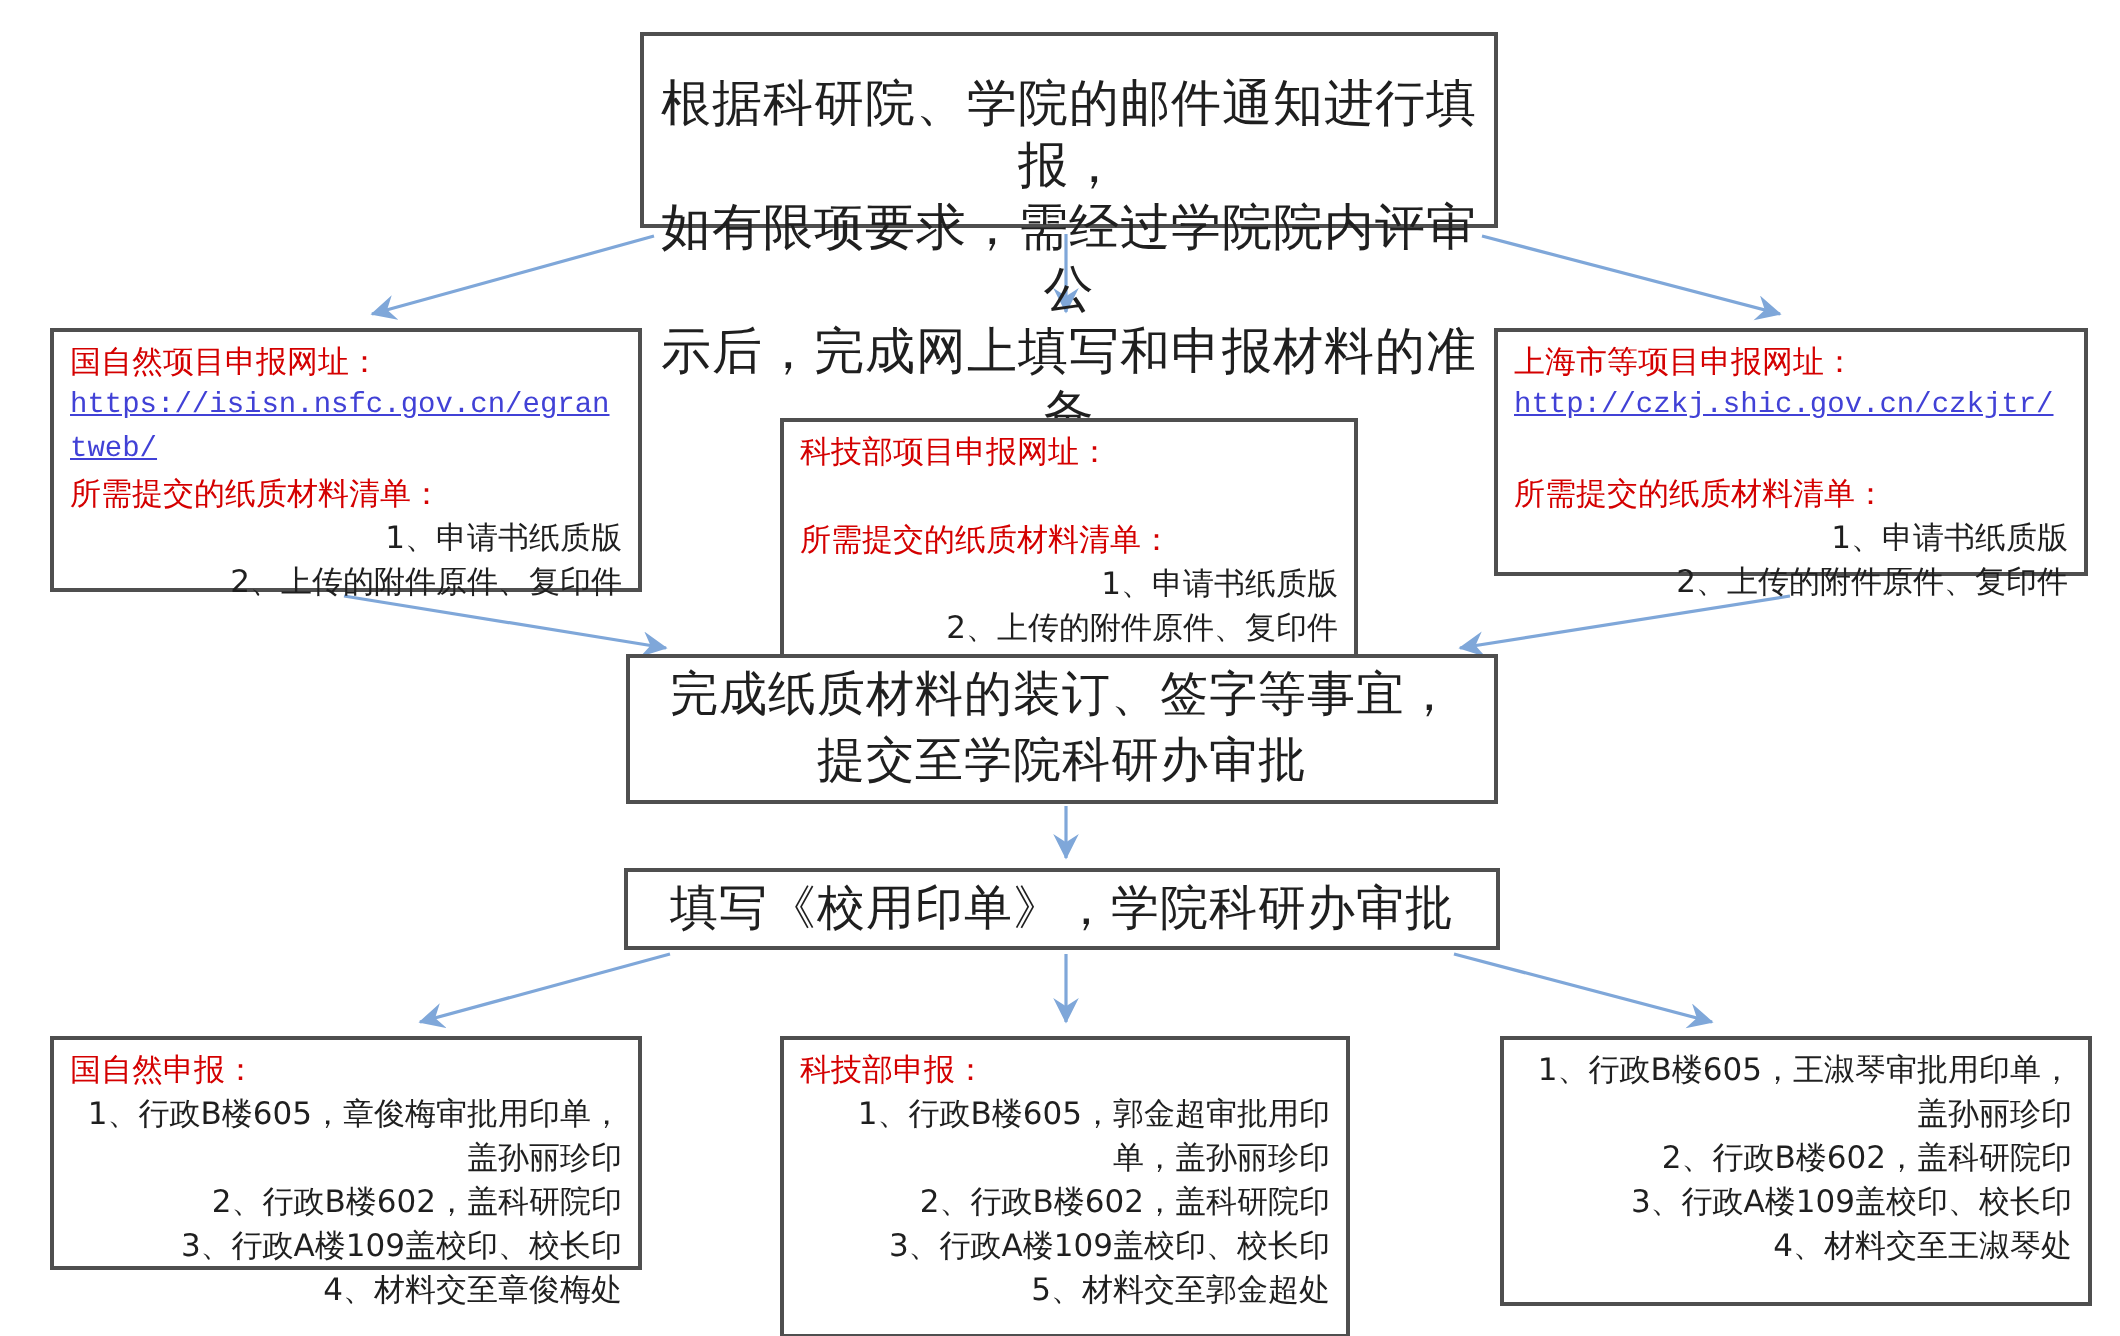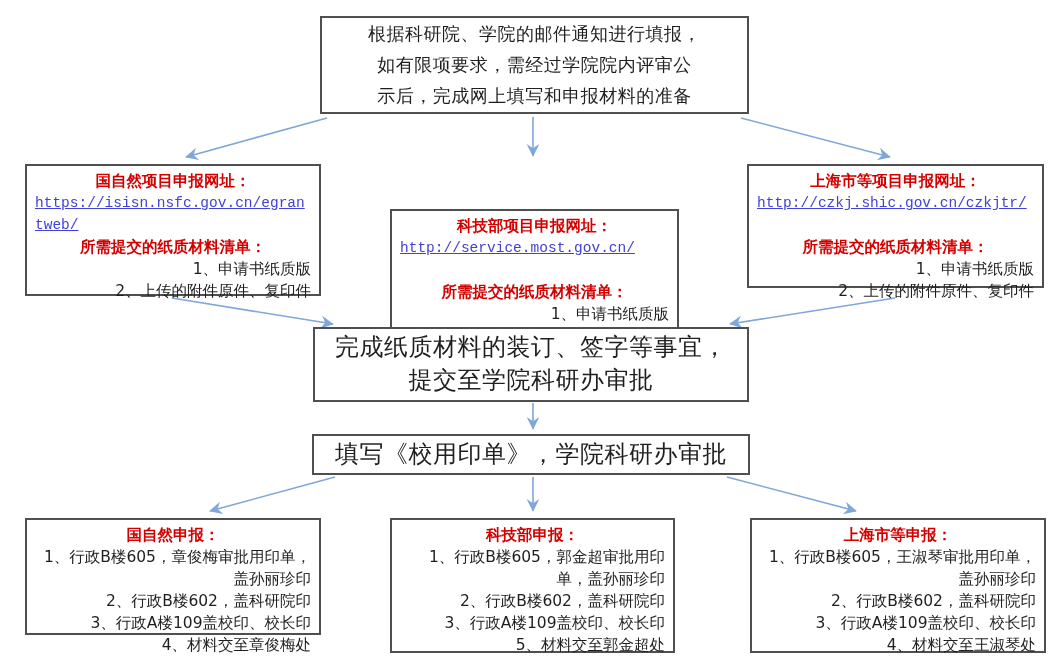--- a/index.html
+++ b/index.html
@@ -15,35 +15,35 @@
   .arrows line{stroke:var(--arrow); stroke-width:1.6px;}
   .box{
     position:absolute; border:2px solid var(--border); background:#fff;
     box-sizing:border-box;
   }
   .serifbox{
     font-family:"DejaVu Serif", serif; text-align:center;
     white-space:pre-line; letter-spacing:0.5px;
   }
   .top-box{left:320px; top:16px; width:429px; height:98px;
-    font-size:18px; line-height:31px; padding-top:0;}
+    font-size:25px; line-height:31px; padding-top:18px;}
   .mid-box{left:313px; top:327px; width:436px; height:75px;
     font-size:24px; line-height:33px; padding-top:2px;}
   .seal-box{left:312px; top:434px; width:438px; height:41px;
     font-size:24px; line-height:36px;}
   .small-box{
     font-size:15.5px; line-height:22px; padding:4px 8px 0 8px;
   }
   .portal-left   {left:25px;  top:164px; width:296px; height:132px;}
   .portal-center {left:390px; top:164px; width:289px; height:132px;margin-top:45px;}
   .portal-right  {left:747px; top:164px; width:297px; height:124px;}
   .appr-left     {left:25px;  top:518px; width:296px; height:117px;}
-  .appr-center   {left:390px; top:518px; width:285px; height:135px;}
+  .appr-center   {left:390px; top:518px; width:285px; height:151px;}
   .appr-right    {left:750px; top:518px; width:296px; height:135px;}
-  .red-title{color:var(--red); font-weight:bold;text-align:center;}
+  .red-title{color:var(--red); font-weight:normal;}
   .link{
     display:block; color:var(--link); text-decoration:underline;
     font-family:Liberation Mono, monospace; font-size:14.5px;
     line-height:22px; word-break:break-all; cursor:pointer;
   }
   .gap{height:22px;}
   .item{white-space:normal;text-align:right;}
 </style>
 </head>
 <body>
@@ -75,21 +75,20 @@
   <div class="box small-box portal-left">
     <div class="red-title">国自然项目申报网址：</div>
     <a class="link">https://isisn.nsfc.gov.cn/egrantweb/</a>
     <div class="red-title">所需提交的纸质材料清单：</div>
     <div class="item">1、申请书纸质版</div>
     <div class="item">2、上传的附件原件、复印件</div>
   </div>
 
   <div class="box small-box portal-center">
     <div class="red-title">科技部项目申报网址：</div>
-    <a class="link">http://service.most.gov.cn/</a>
     <div class="gap"></div>
     <div class="red-title">所需提交的纸质材料清单：</div>
     <div class="item">1、申请书纸质版</div>
     <div class="item">2、上传的附件原件、复印件</div>
   </div>
 
   <div class="box small-box portal-right">
     <div class="red-title">上海市等项目申报网址：</div>
     <a class="link">http://czkj.shic.gov.cn/czkjtr/</a>
     <div class="gap"></div>
@@ -113,20 +112,19 @@
 
   <div class="box small-box appr-center">
     <div class="red-title">科技部申报：</div>
     <div class="item">1、行政B楼605，郭金超审批用印单，盖孙丽珍印</div>
     <div class="item">2、行政B楼602，盖科研院印</div>
     <div class="item">3、行政A楼109盖校印、校长印</div>
     <div class="item">5、材料交至郭金超处</div>
   </div>
 
   <div class="box small-box appr-right">
-    <div class="red-title">上海市等申报：</div>
     <div class="item">1、行政B楼605，王淑琴审批用印单，盖孙丽珍印</div>
     <div class="item">2、行政B楼602，盖科研院印</div>
     <div class="item">3、行政A楼109盖校印、校长印</div>
     <div class="item">4、材料交至王淑琴处</div>
   </div>
 
 </div>
 
 </body></html>

